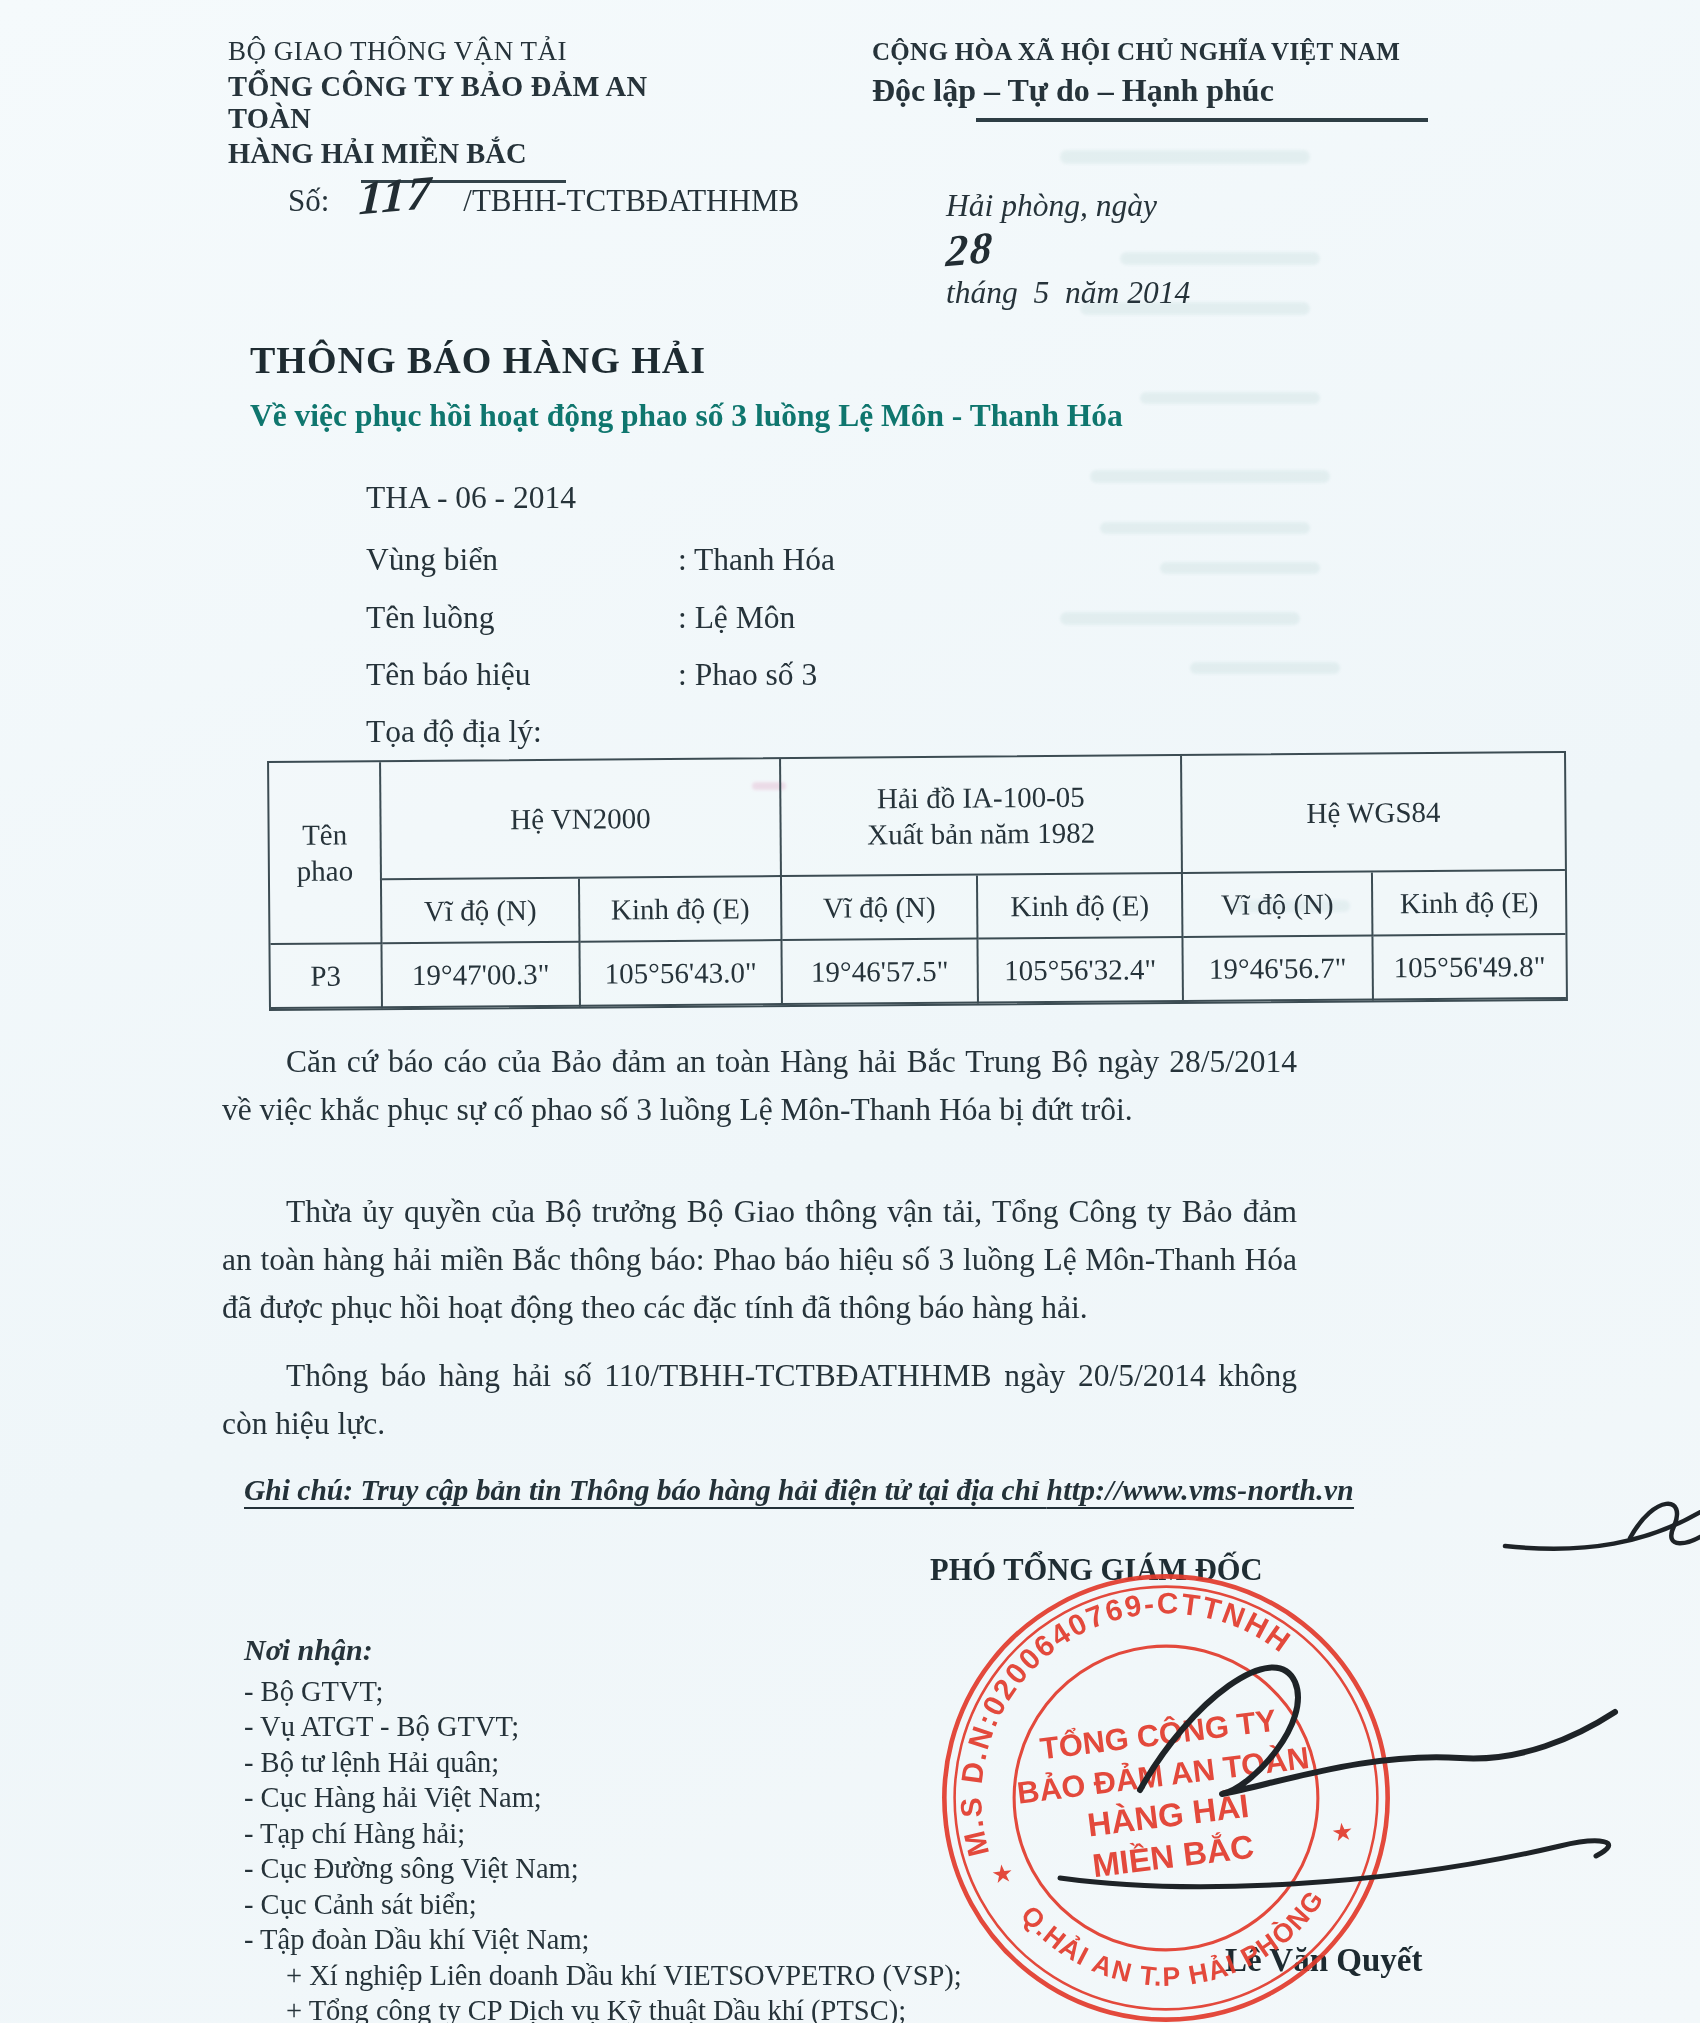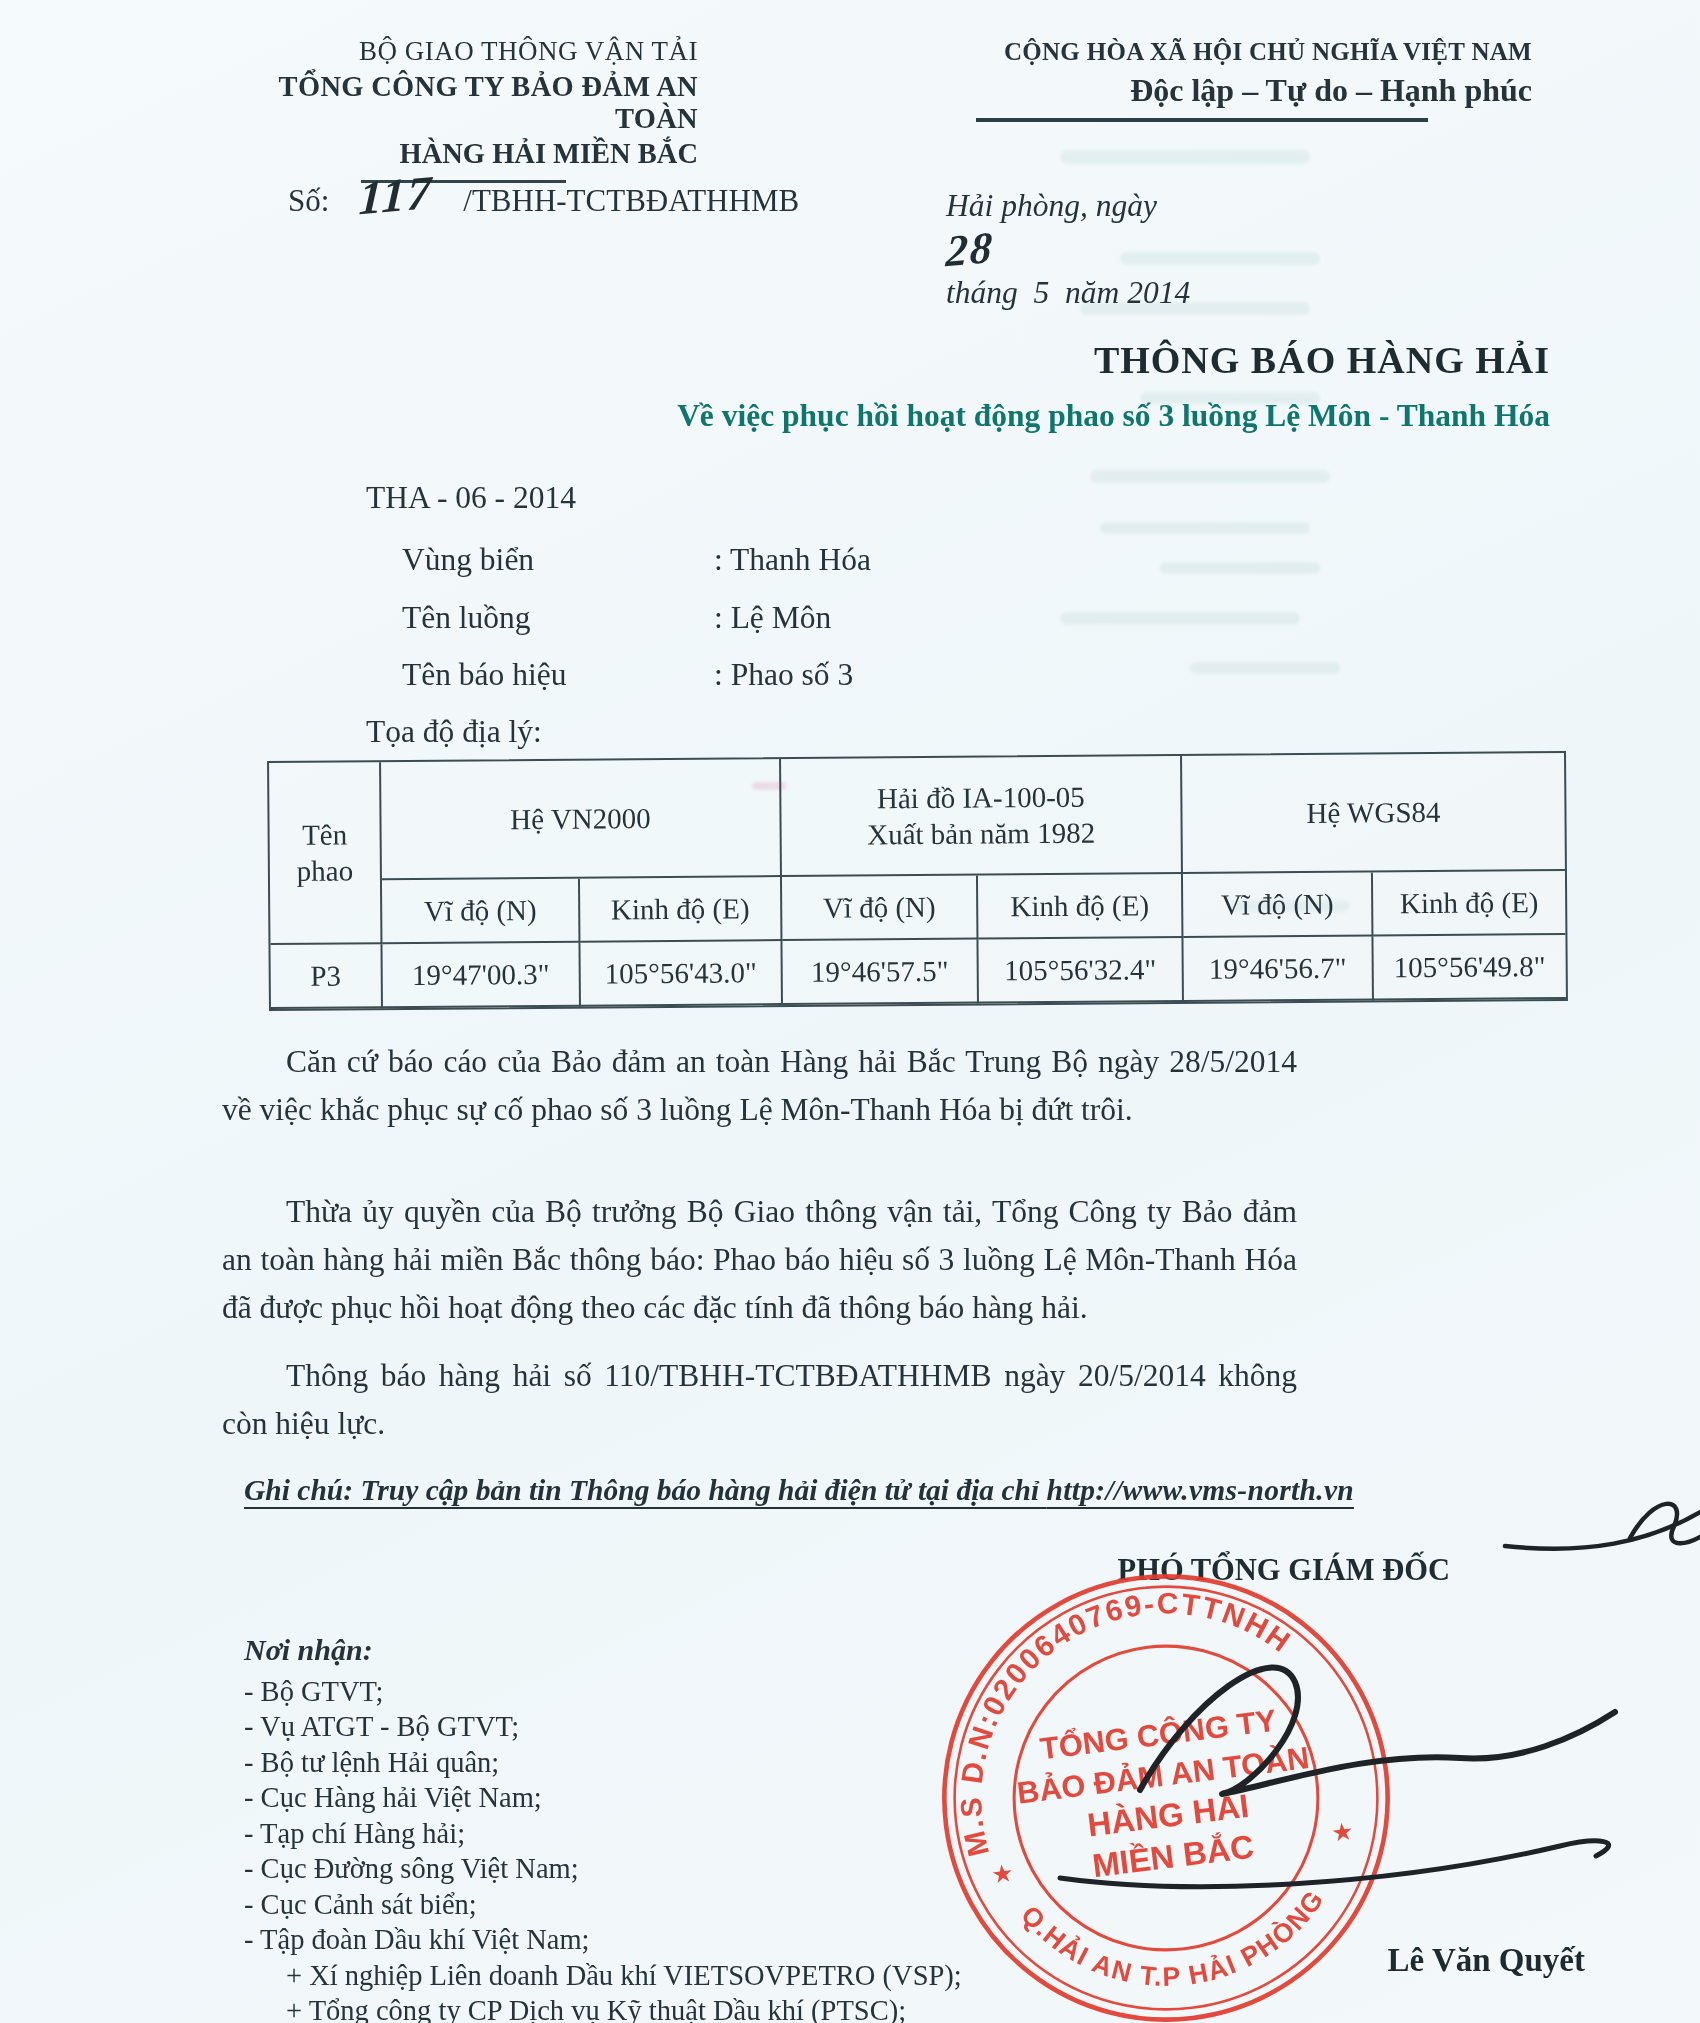--- a/index.html
+++ b/index.html
@@ -2,21 +2,21 @@
 <html><head>
 <meta charset="utf-8">
 <style>
   html,body{margin:0;padding:0;}
   body{
     width:1700px;height:2023px;position:relative;overflow:hidden;
     background:linear-gradient(155deg,#f5fafc 0%,#eff6f9 55%,#f3f8fa 100%);
     font-family:"Liberation Serif",serif;color:#26333a;
   }
   .abs{position:absolute;}
-  .center{text-align:right;}
+  .center{text-align:left;}
   
   .hdr-left{left:228px;top:36px;width:470px;}
   .hl1{font-size:27px;letter-spacing:.5px;}
   .hl2{font-size:28.5px;font-weight:bold;letter-spacing:.3px;margin-top:4px;}
   .hl3{font-size:28.5px;font-weight:bold;margin-top:3px;}
   .rule-left{width:205px;height:3px;background:#33434a;margin:10px auto 0;}
   .hdr-right{left:872px;top:38px;width:660px;}
   .hr1{font-size:25px;font-weight:bold;letter-spacing:.3px;}
   .hr2{font-size:32px;font-weight:bold;margin-top:6px;}
   .rule-right{width:452px;height:4px;background:#2e3e45;margin:9px auto 0;}
@@ -25,21 +25,21 @@
   .handwrit{font-style:italic;font-weight:600;font-size:47px;letter-spacing:2px;
     transform:rotate(-5deg) skewX(-8deg);display:inline-block;margin:0 6px;color:#222d33;}
   .date-line{left:938px;top:188px;display:flex;align-items:baseline;font-style:italic;font-size:31.5px;flex-direction:column;}
   .date-line .handwrit{font-size:44px;margin:0 8px;}
   .pre{white-space:pre;}
   
   .title{left:250px;top:338px;width:1300px;font-size:38px;font-weight:bold;letter-spacing:1px;color:#1e2b31;}
   .subtitle{left:250px;top:398px;width:1300px;font-size:31.5px;font-weight:bold;color:#0f766e;}
   
   .refcode{left:366px;top:480px;font-size:31.5px;}
-  .fieldrow{left:366px;width:800px;font-size:31.5px;display:flex;margin-left:36px;}
+  .fieldrow{left:366px;width:800px;font-size:31.5px;display:flex;}
   .fieldrow .lab{width:312px;}
   .coords{left:366px;top:714px;font-size:31.5px;}
   
   .tbl{left:268px;top:756px;width:1295px;transform:rotate(-0.45deg);
     display:grid;grid-template-columns:112px 198px 202px 196px 205px 190px 192px;
     grid-template-rows:118px 64px 64px;border:2.5px solid #3c4c53;background:rgba(255,255,255,.12);}
   .tbl>div{border-right:2px solid #3c4c53;border-bottom:2px solid #3c4c53;
     display:flex;flex-direction:column;align-items:center;justify-content:center;
     font-size:29px;line-height:1.25;}
   .c-buoy{grid-row:1/3;grid-column:1;}

